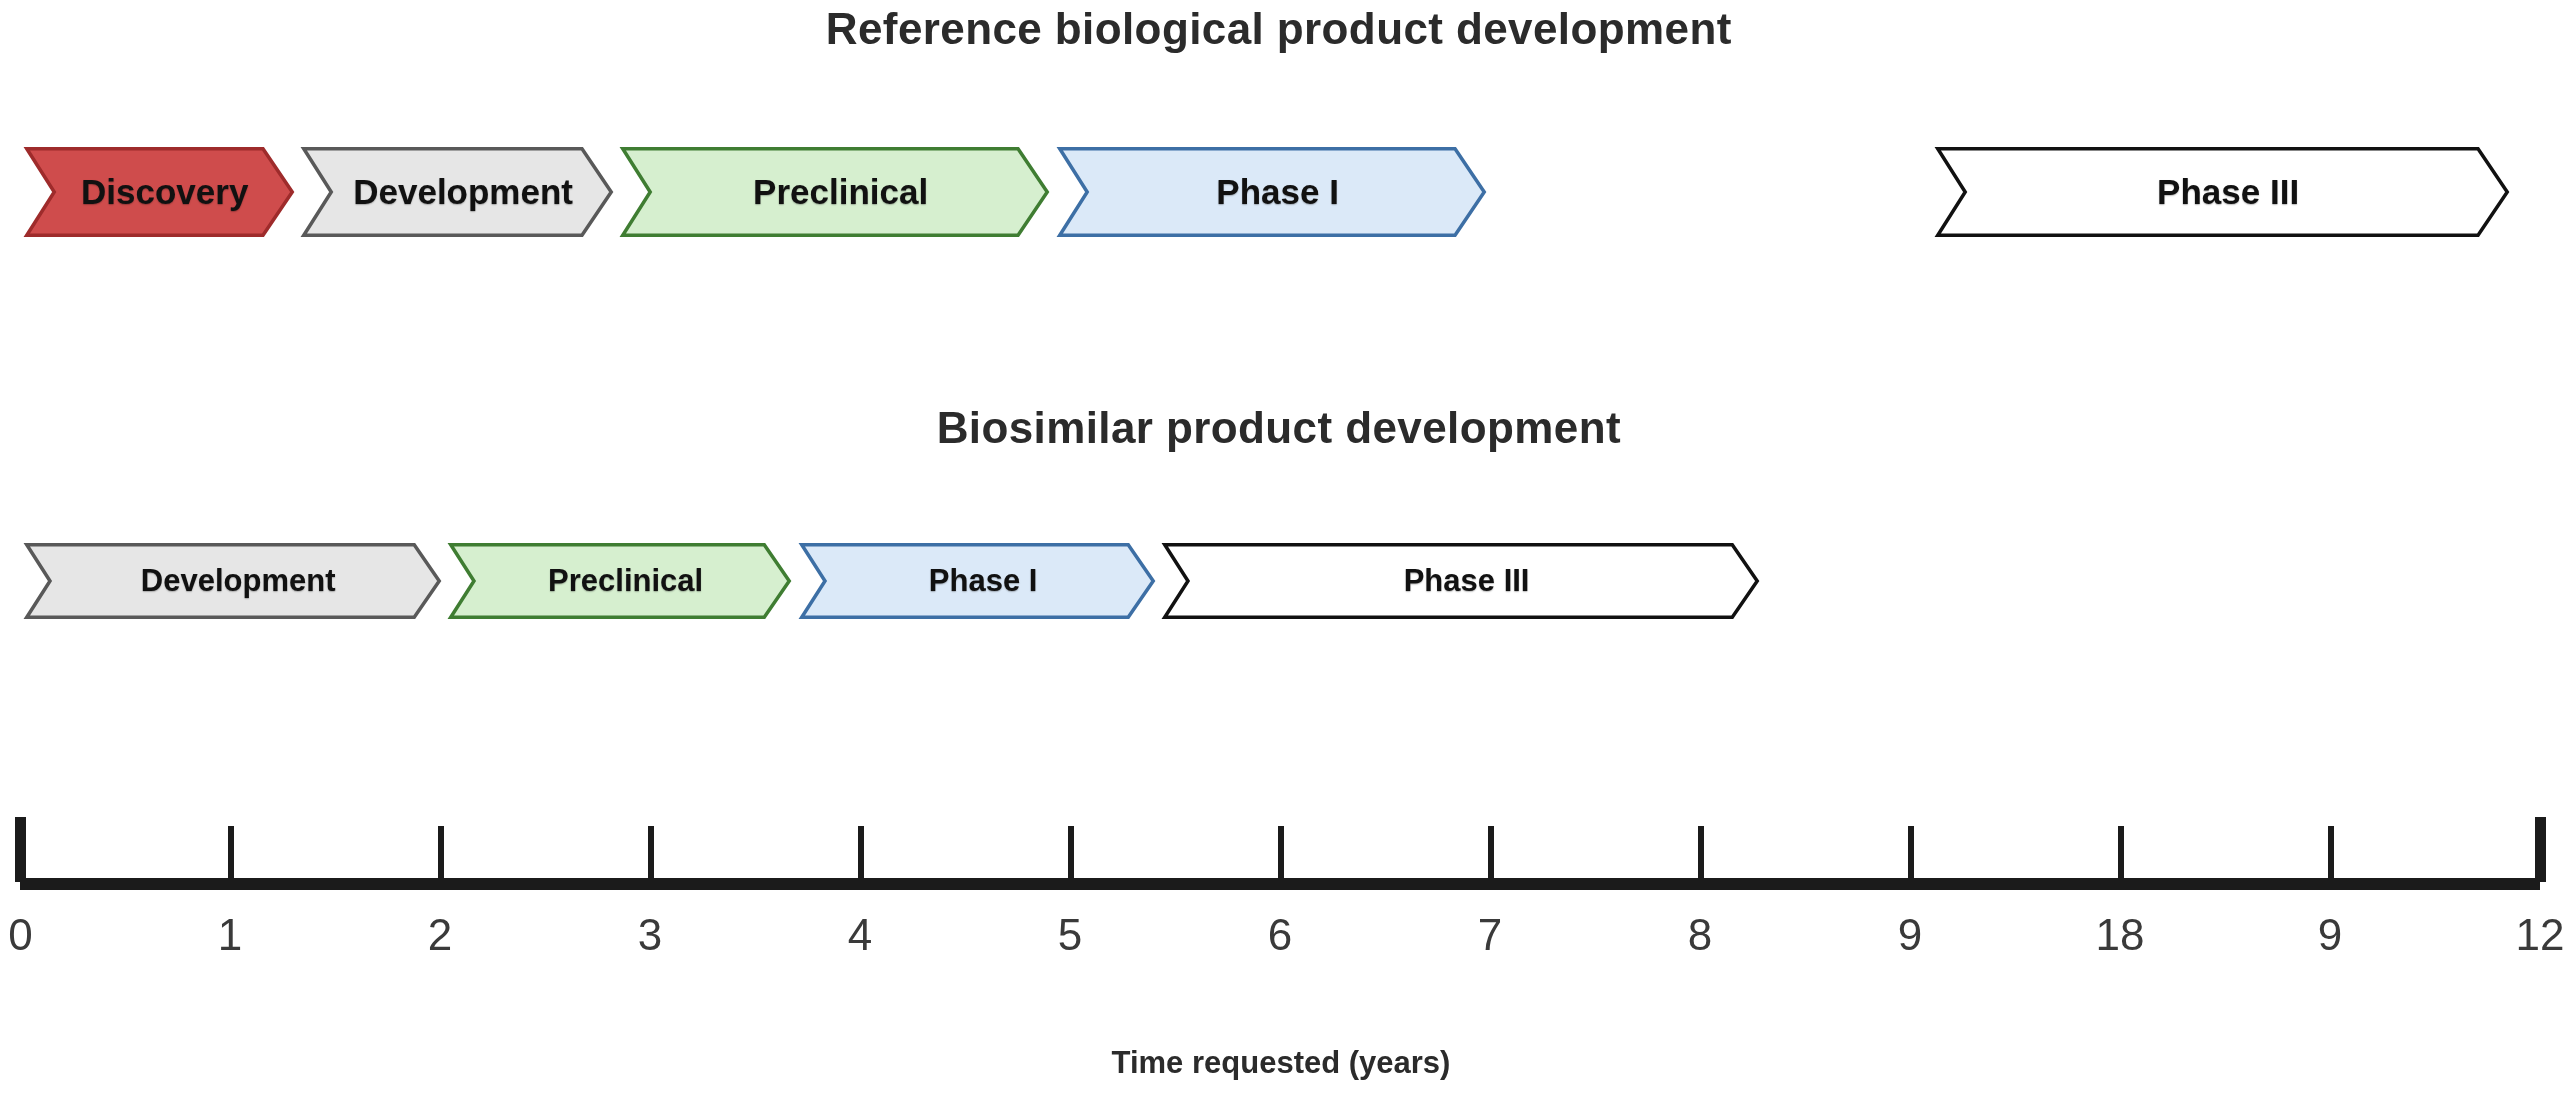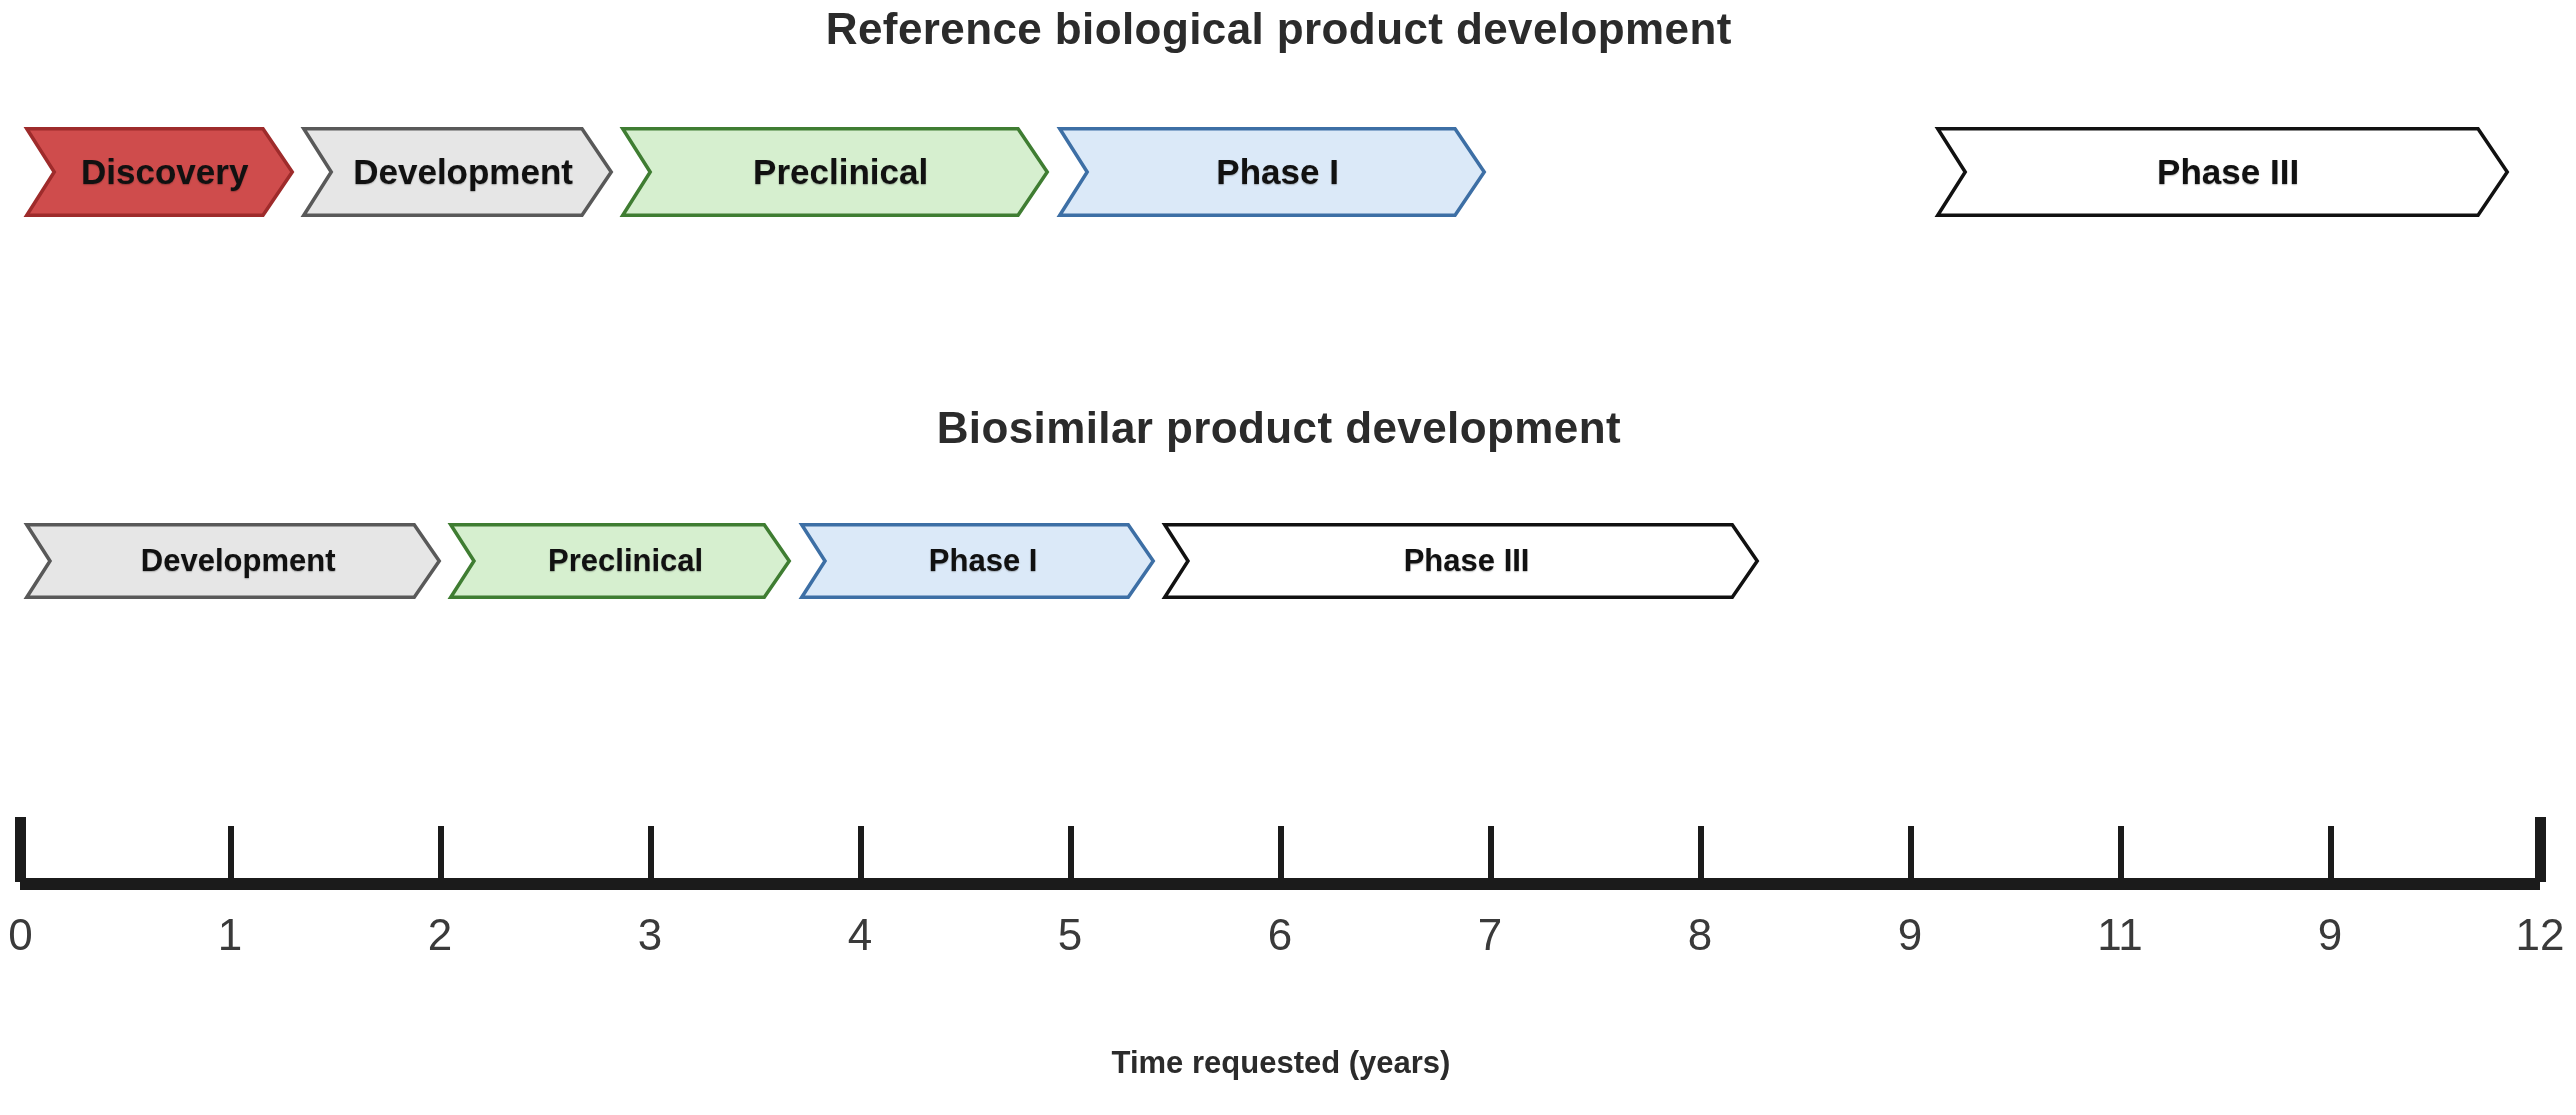--- a/index.html
+++ b/index.html
@@ -34,20 +34,21 @@
 
   
   .chev{
     position:absolute;
     box-sizing:border-box;
     display:flex;align-items:center;justify-content:center;
     font-weight:bold;
     font-size:35px;
     color:#111111;
     text-shadow:0 1.4px 1.4px rgba(0,0,0,0.28);
+    margin-top:20px;
   }
   .chev .lbl{
     position:relative;
     z-index:3;
     white-space:nowrap;
     transform:translateX(5.6px);
   }
   .chev .shape{
     position:absolute;inset:0;
     z-index:1;
@@ -110,21 +111,21 @@
       <div class="ticklabel" style="left: 20.4px;">0</div>
       <div class="ticklabel" style="left: 230px;">1</div>
       <div class="ticklabel" style="left: 440px;">2</div>
       <div class="ticklabel" style="left: 650px;">3</div>
       <div class="ticklabel" style="left: 860px;">4</div>
       <div class="ticklabel" style="left: 1070px;">5</div>
       <div class="ticklabel" style="left: 1280px;">6</div>
       <div class="ticklabel" style="left: 1490px;">7</div>
       <div class="ticklabel" style="left: 1700px;">8</div>
       <div class="ticklabel" style="left: 1910px;">9</div>
-      <div class="ticklabel" style="left: 2120px;">11</div>
+      <div class="ticklabel" style="left: 2120px;">18</div>
       <div class="ticklabel" style="left: 2330px;">9</div>
       <div class="ticklabel" style="left: 2540px;">12</div>
     </div>
 
   <div id="axis-label">Time requested (years)</div>
 
 <div class="chev" style="left: 24.6px; top: 127px; width: 269px; height: 90px; font-size: 35px;">
       <div class="shape">
         <svg viewBox="0 0 381.696 128" preserveAspectRatio="none">
           <polygon points="2.5,2.5 337.696,2.5 379.196,64 337.696,125.5 2.5,125.5 41.5,64" fill="#cf4c4c" stroke="#9e2b2b" stroke-width="5" stroke-linejoin="miter"></polygon>

